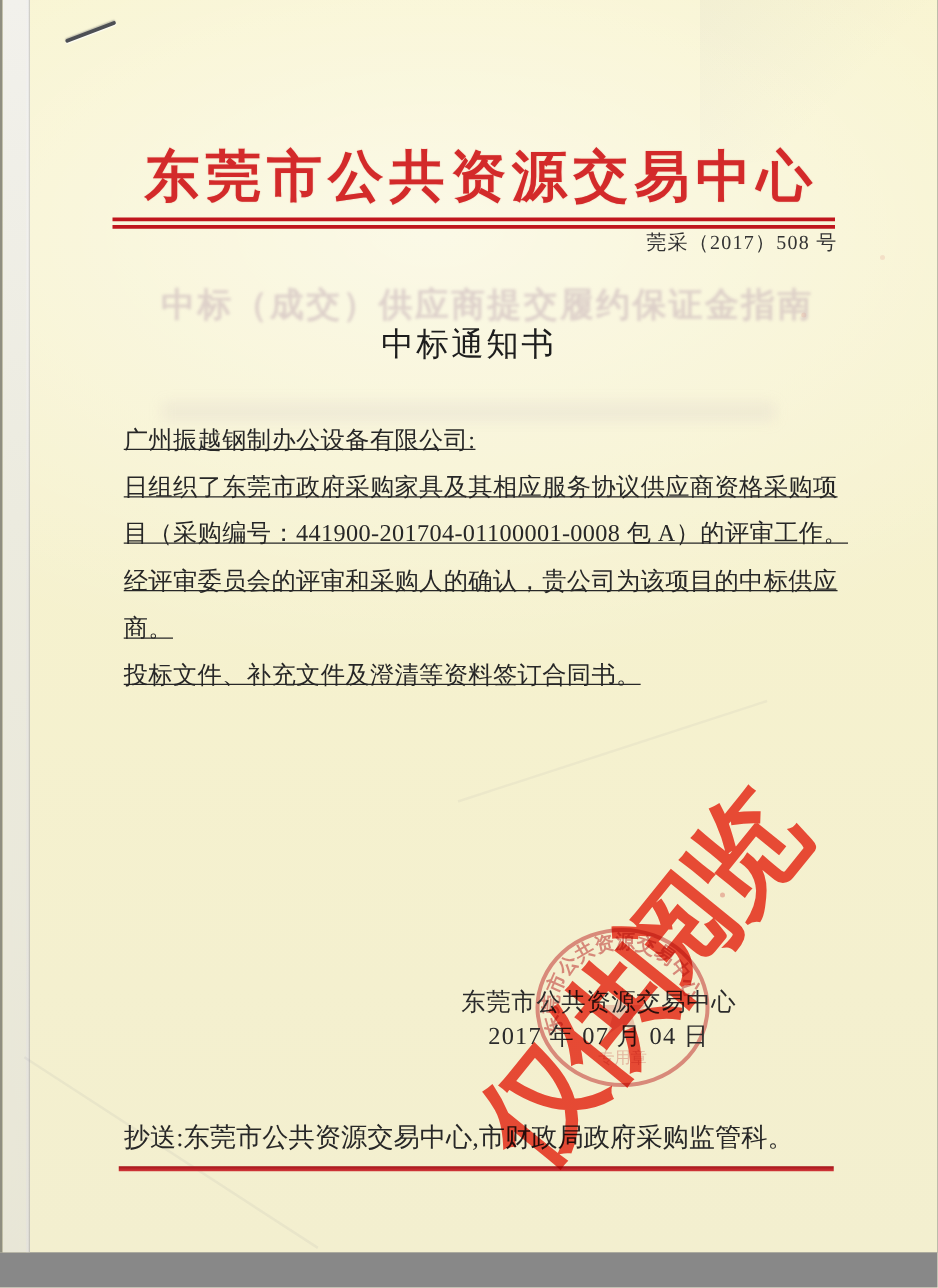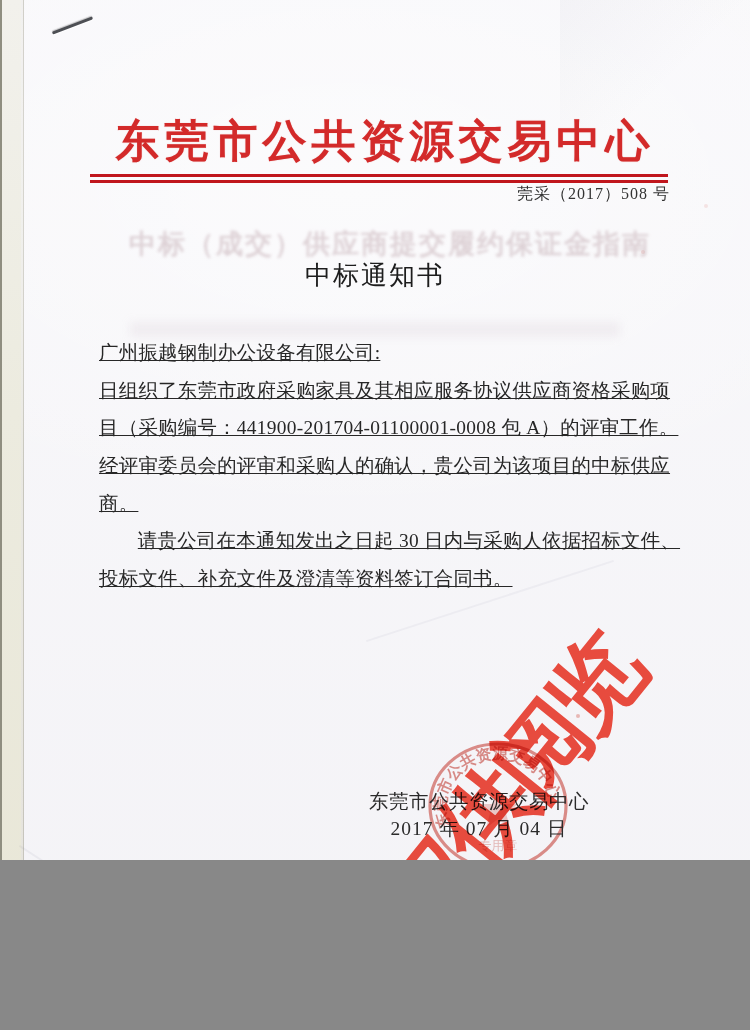--- a/index.html
+++ b/index.html
@@ -1,18 +1,18 @@
 <!DOCTYPE html>
 <html><head>
 <meta charset="utf-8">
 <style>
   html,body{margin:0;padding:0;background:#888;}
   .scan{
-    position:relative;width:750px;height:860px;overflow:hidden;
-    background:#ffffff;
+    position:relative;width:750px;height:1002px;overflow:hidden;
+    background:#fef9c3;
     font-family:"Liberation Serif","DejaVu Serif",serif;
     color:#262626;
   }
   
   .mat-left{position:absolute;left:0;top:0;width:21px;height:1030px;
     background:linear-gradient(to bottom,#f2f1ec 0%,#ecebdf 40%,#e8e6d6 100%);
     border-left:2px solid #8f8e80;border-right:1px solid rgba(150,148,128,.55);}
   .mat-bottom{position:absolute;left:21px;top:1023px;width:729px;height:7px;background:#15222b;}
   .page-shade{position:absolute;left:21px;top:0;width:729px;height:1023px;
     background:
@@ -98,21 +98,20 @@
   <div class="doc-number">莞采（2017）508 号</div>
 
   <div class="doc-title">中标通知书</div>
 
   <div class="letter">
     <div class="ln">广州振越钢制办公设备有限公司:</div>
     <div class="ln">日组织了东莞市政府采购家具及其相应服务协议供应商资格采购项</div>
     <div class="ln">目（采购编号：441900-201704-01100001-0008 包 A）的评审工作。</div>
     <div class="ln">经评审委员会的评审和采购人的确认，贵公司为该项目的中标供应</div>
     <div class="ln">商。</div>
-    <div class="ln indent">请贵公司在本通知发出之日起 30 日内与采购人依据招标文件、</div>
     <div class="ln">投标文件、补充文件及澄清等资料签订合同书。</div>
   </div>
 
   <svg class="seal" viewBox="0 0 148 136">
     <ellipse cx="74" cy="68" rx="68" ry="62" fill="none" stroke="rgba(204,90,82,.8)" stroke-width="3.2"></ellipse>
     <path id="sealArc" d="M 27.5,90 A 52,48 0 1 1 120.5,90" fill="none"></path>
     <text font-size="15.5" font-weight="bold" fill="rgba(200,88,80,.8)" font-family="'Liberation Serif','DejaVu Serif',serif">
       <textPath href="#sealArc" startOffset="2">东莞市公共资源交易中心</textPath>
     </text>
     <path d="M74,52 79,66 94,66 82,75 86,90 74,81 62,90 66,75 54,66 69,66 Z" fill="rgba(205,95,86,.35)"></path>

